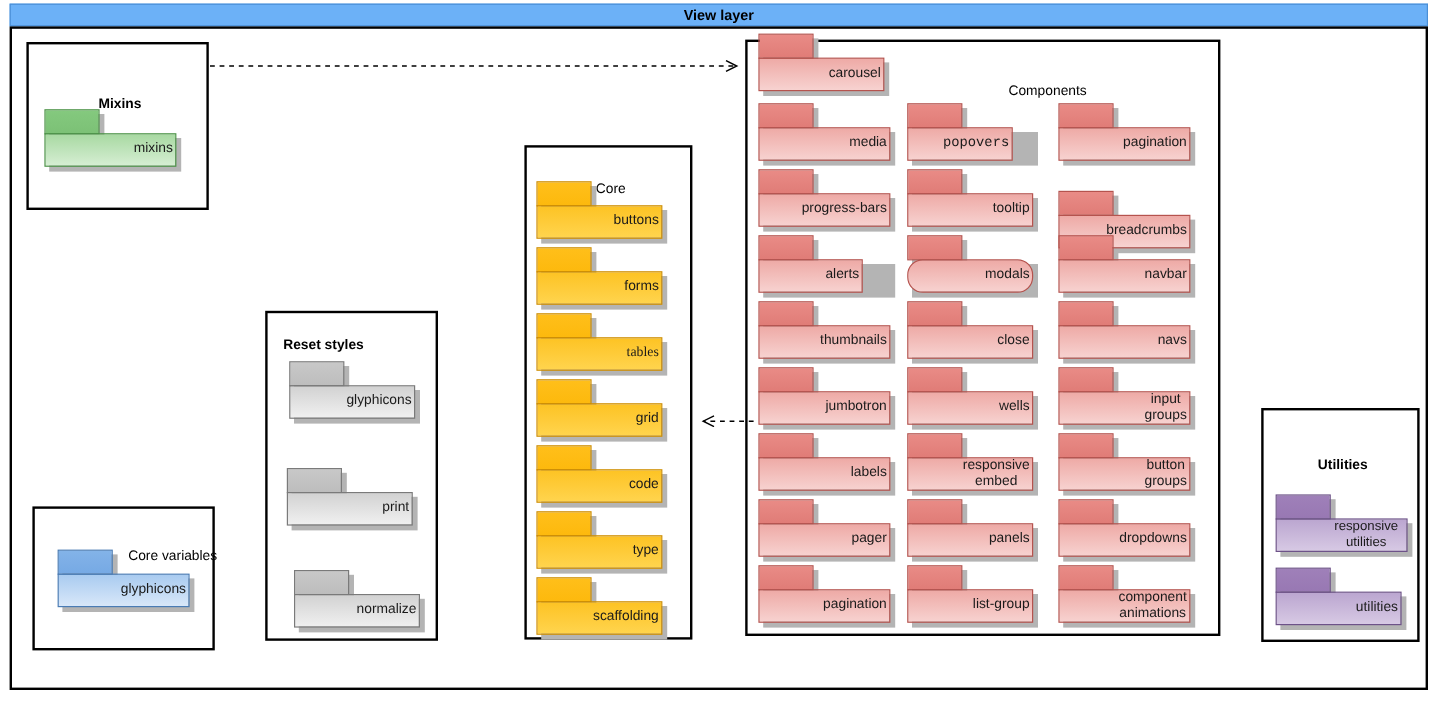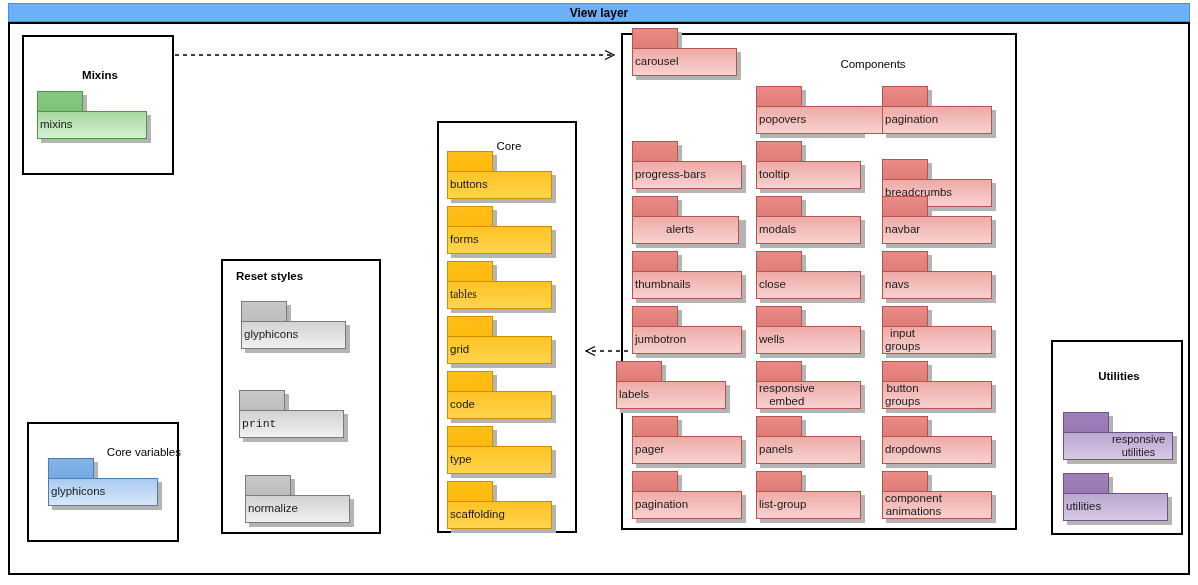--- a/index.html
+++ b/index.html
@@ -45,20 +45,21 @@
     position: absolute;
     border: 2px solid #000;
     box-sizing: border-box;
     background: #ffffff;
   }
   .group-title {
     position: absolute;
     font-size: 11.5px;
     color: #000;
     white-space: nowrap;
+    margin-top: 12px;
   }
   .group-title.bold { font-weight: bold; }
 
   
   .folder {
     position: absolute;
   }
   .folder .tab {
     position: absolute;
     left: 0; top: 0;
@@ -66,21 +67,21 @@
     box-sizing: border-box;
     border: 1px solid;
   }
   .folder .body {
     position: absolute;
     left: 0; top: 20px;
     box-sizing: border-box;
     border: 1px solid;
     display: flex;
     align-items: center;
-    justify-content: flex-start;
+    justify-content: flex-end;
     text-align: center;
     line-height: 1.15;
   }
   .folder .label {
     font-size: 11.5px;
     color: #1a1a1a;
     padding: 0 2px;
     white-space: pre-line;
   }
   
@@ -142,32 +143,32 @@
   </div>
   <div class="folder f-blue" style="left:48px; top:458px; width:110px; height:48px;">
     <div class="shadow-tab" style="left:4px; top:4px; width:46px; height:21px;"></div>
     <div class="shadow-body" style="left:4px; top:24px; width:110px; height:28px;"></div>
     <div class="tab"></div>
     <div class="body" style="width:110px; height:28px;">
       <span class="label">glyphicons</span>
     </div>
   </div>
 
-  <div class="group" style="left:221px; top:259px; width:160px; height:275px;">
+  <div class="group" style="left:221px; top:259px; width:144px; height:275px;">
     <div class="group-title bold" style="left:13px; top:9px; text-align:left;">Reset styles</div>
   </div>
   <div class="folder f-gray" style="left:241px; top:301px; width:105px; height:48px;">
     <div class="shadow-tab" style="left:4px; top:4px; width:46px; height:21px;"></div>
     <div class="shadow-body" style="left:4px; top:24px; width:105px; height:28px;"></div>
     <div class="tab"></div>
     <div class="body" style="width:105px; height:28px;">
       <span class="label">glyphicons</span>
     </div>
   </div>
-  <div class="folder f-gray" style="left:239px; top:390px; width:105px; height:48px;font-family:Liberation Mono, monospace;">
+  <div class="folder f-gray" style="left:239px; top:390px; width:105px; height:48px;">
     <div class="shadow-tab" style="left:4px; top:4px; width:46px; height:21px;"></div>
     <div class="shadow-body" style="left:4px; top:24px; width:105px; height:28px;"></div>
     <div class="tab"></div>
     <div class="body" style="width:105px; height:28px;">
       <span class="label">print</span>
     </div>
   </div>
   <div class="folder f-gray" style="left:245px; top:475px; width:105px; height:48px;">
     <div class="shadow-tab" style="left:4px; top:4px; width:46px; height:21px;"></div>
     <div class="shadow-body" style="left:4px; top:24px; width:105px; height:28px;"></div>
@@ -244,25 +245,33 @@
 
   <div class="folder f-red" style="left:632px; top:28px; width:105px; height:48px;">
     <div class="shadow-tab" style="left:4px; top:4px; width:46px; height:21px;"></div>
     <div class="shadow-body" style="left:4px; top:24px; width:105px; height:28px;"></div>
     <div class="tab"></div>
     <div class="body" style="width:105px; height:28px;">
       <span class="label">carousel</span>
     </div>
   </div>
 
+  <div class="folder f-red" style="left:632px; top:86px; width:110px; height:48px;">
+    <div class="shadow-tab" style="left:4px; top:4px; width:46px; height:21px;"></div>
+    <div class="shadow-body" style="left:4px; top:24px; width:110px; height:28px;"></div>
+    <div class="tab"></div>
+    <div class="body" style="width:110px; height:28px;">
+      <span class="label">media</span>
+    </div>
+  </div>
   <div class="folder f-red" style="left:756px; top:86px; width:105px; height:48px;">
     <div class="shadow-tab" style="left:4px; top:4px; width:46px; height:21px;"></div>
     <div class="shadow-body" style="left:4px; top:24px; width:105px; height:28px;"></div>
     <div class="tab"></div>
-    <div class="body" style="width:127px; height:28px;">
+    <div class="body" style="width:88px; height:28px;font-family:Liberation Mono, monospace;">
       <span class="label">popovers</span>
     </div>
   </div>
   <div class="folder f-red" style="left:882px; top:86px; width:110px; height:48px;">
     <div class="shadow-tab" style="left:4px; top:4px; width:46px; height:21px;"></div>
     <div class="shadow-body" style="left:4px; top:24px; width:110px; height:28px;"></div>
     <div class="tab"></div>
     <div class="body" style="width:110px; height:28px;">
       <span class="label">pagination</span>
     </div>
@@ -290,29 +299,29 @@
     <div class="tab"></div>
     <div class="body" style="width:110px; height:28px;">
       <span class="label">breadcrumbs</span>
     </div>
   </div>
 
   <div class="folder f-red" style="left:632px; top:196px; width:110px; height:48px;">
     <div class="shadow-tab" style="left:4px; top:4px; width:46px; height:21px;"></div>
     <div class="shadow-body" style="left:4px; top:24px; width:110px; height:28px;"></div>
     <div class="tab"></div>
-    <div class="body" style="width:107px; height:28px;padding-left:31px;">
+    <div class="body" style="width:87px; height:28px;padding-left:31px;">
       <span class="label">alerts</span>
     </div>
   </div>
   <div class="folder f-red" style="left:756px; top:196px; width:105px; height:48px;">
     <div class="shadow-tab" style="left:4px; top:4px; width:46px; height:21px;"></div>
     <div class="shadow-body" style="left:4px; top:24px; width:105px; height:28px;"></div>
     <div class="tab"></div>
-    <div class="body" style="width:105px; height:28px;">
+    <div class="body" style="width:105px; height:28px;border-radius:13px;">
       <span class="label">modals</span>
     </div>
   </div>
   <div class="folder f-red" style="left:882px; top:196px; width:110px; height:48px;">
     <div class="shadow-tab" style="left:4px; top:4px; width:46px; height:21px;"></div>
     <div class="shadow-body" style="left:4px; top:24px; width:110px; height:28px;"></div>
     <div class="tab"></div>
     <div class="body" style="width:110px; height:28px;">
       <span class="label">navbar</span>
     </div>
@@ -362,21 +371,21 @@
   <div class="folder f-red" style="left:882px; top:306px; width:110px; height:48px;">
     <div class="shadow-tab" style="left:4px; top:4px; width:46px; height:21px;"></div>
     <div class="shadow-body" style="left:4px; top:24px; width:110px; height:28px;"></div>
     <div class="tab"></div>
     <div class="body" style="width:110px; height:28px;">
       <span class="label">input
 groups</span>
     </div>
   </div>
 
-  <div class="folder f-red" style="left:616px; top:361px; width:110px; height:48px;">
+  <div class="folder f-red" style="left:632px; top:361px; width:110px; height:48px;">
     <div class="shadow-tab" style="left:4px; top:4px; width:46px; height:21px;"></div>
     <div class="shadow-body" style="left:4px; top:24px; width:110px; height:28px;"></div>
     <div class="tab"></div>
     <div class="body" style="width:110px; height:28px;">
       <span class="label">labels</span>
     </div>
   </div>
   <div class="folder f-red" style="left:756px; top:361px; width:105px; height:48px;">
     <div class="shadow-tab" style="left:4px; top:4px; width:46px; height:21px;"></div>
     <div class="shadow-body" style="left:4px; top:24px; width:105px; height:28px;"></div>

